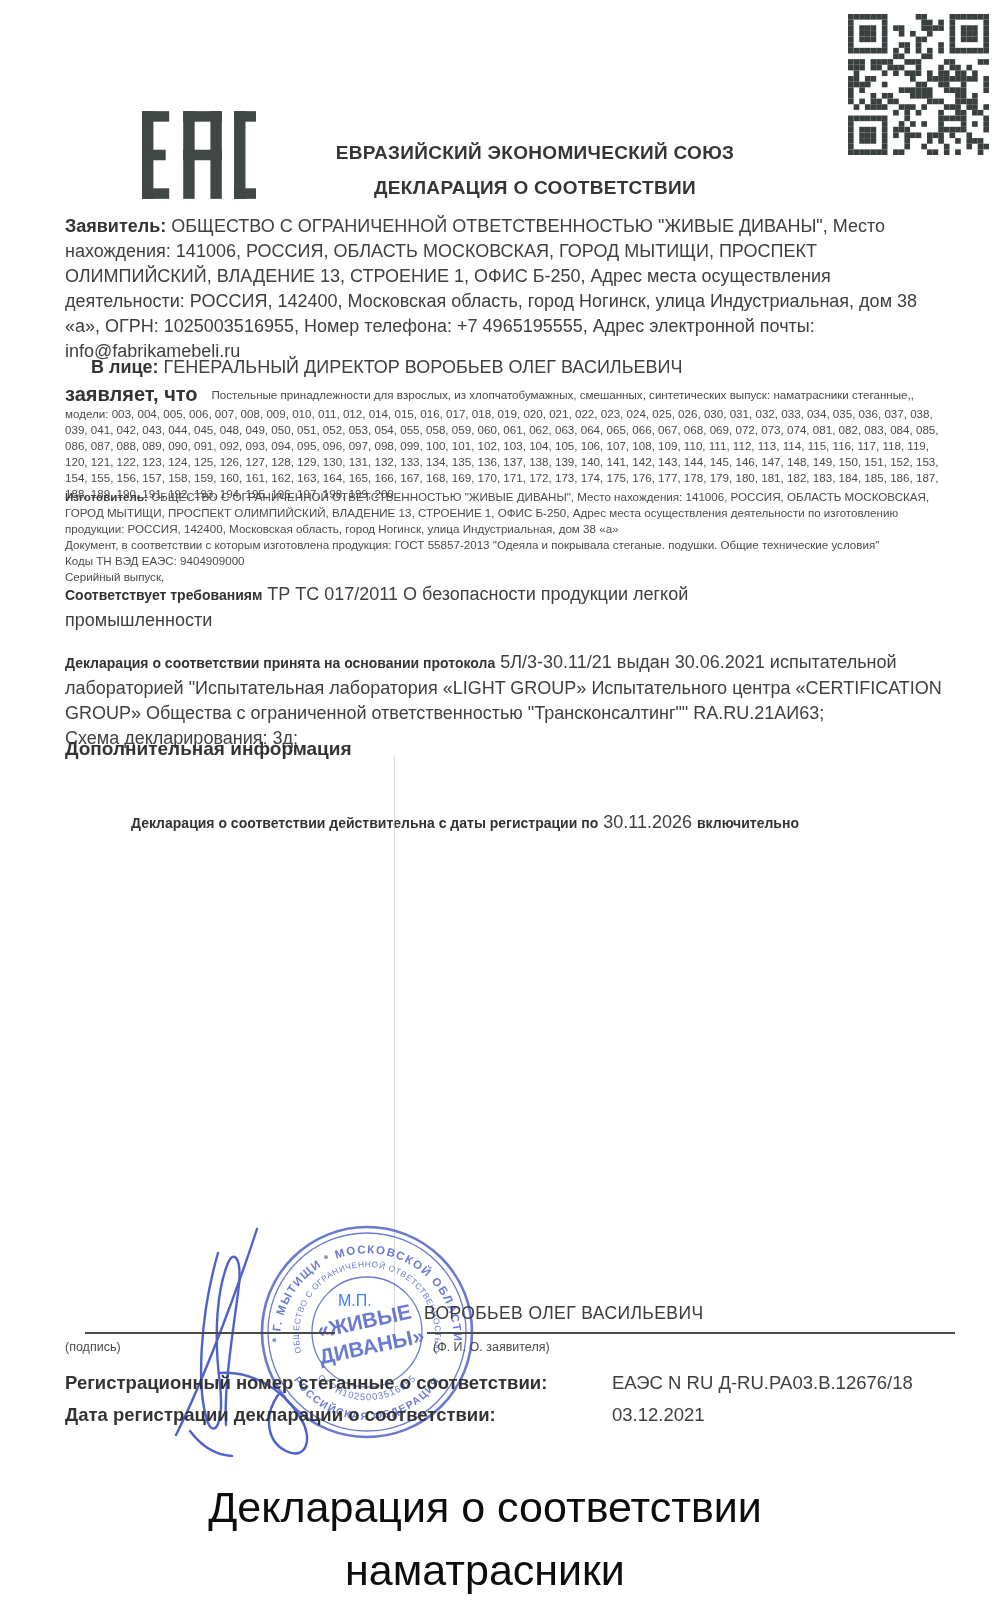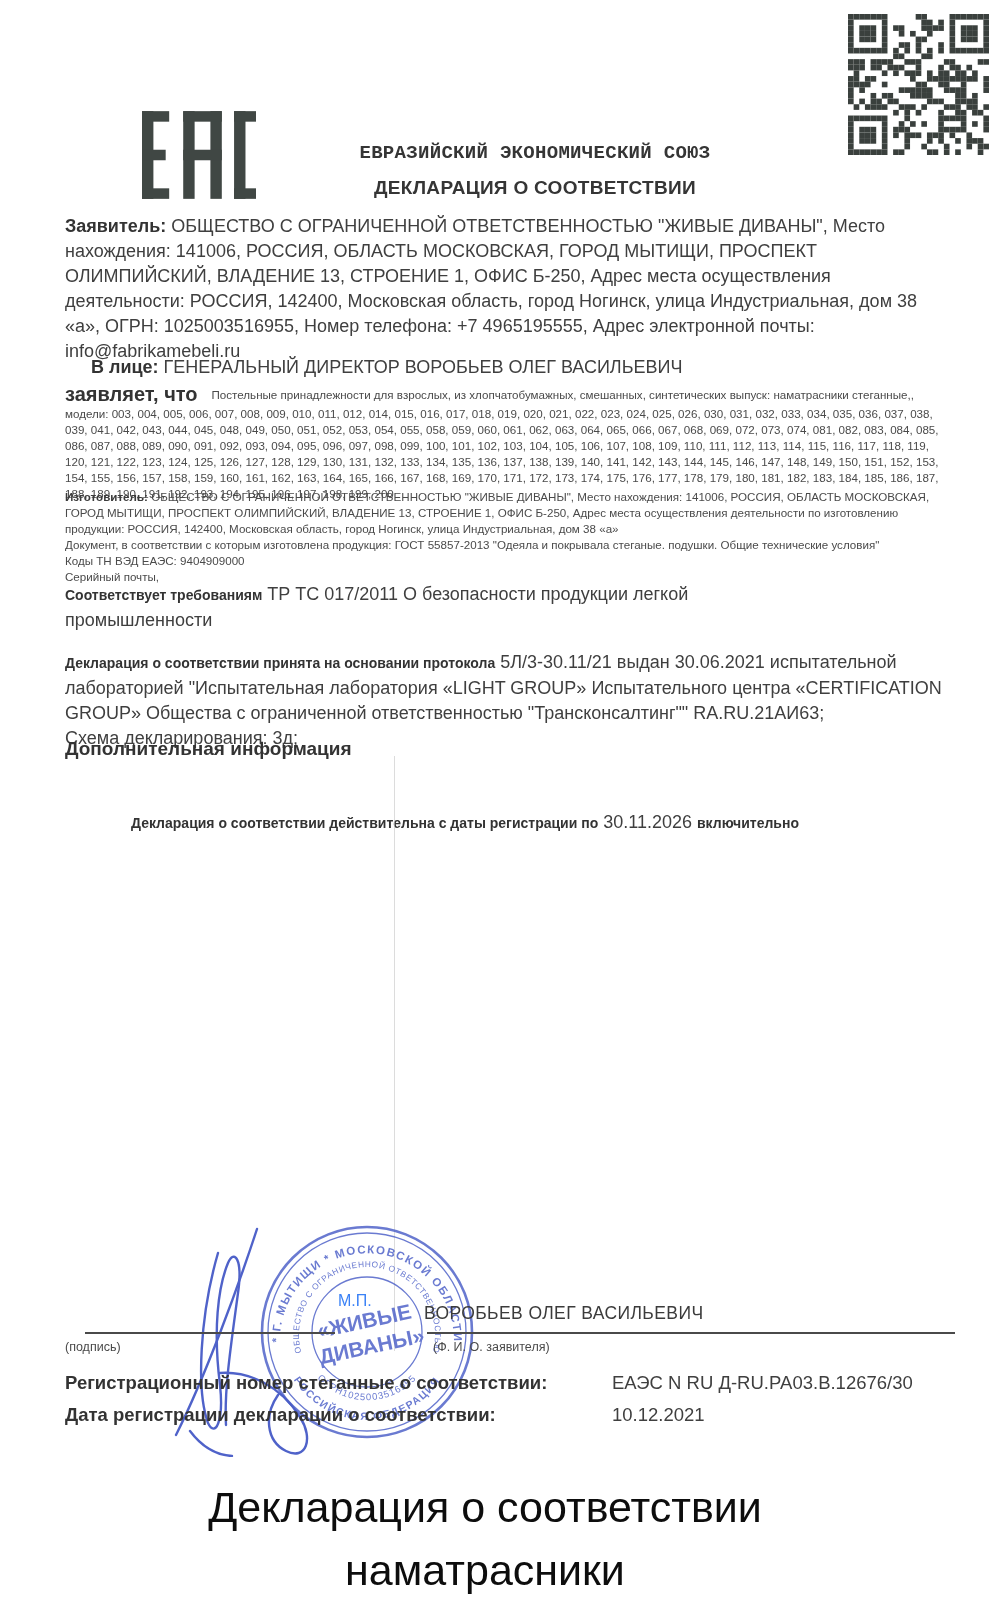--- a/index.html
+++ b/index.html
@@ -343,42 +343,42 @@
       <rect x="33.839999999999996" y="135.35999999999999" width="5.64" height="5.64" fill="#3a403d"></rect>
       <rect x="45.12" y="135.35999999999999" width="5.64" height="5.64" fill="#3a403d"></rect>
       <rect x="50.76" y="135.35999999999999" width="5.64" height="5.64" fill="#3a403d"></rect>
       <rect x="78.96" y="135.35999999999999" width="5.64" height="5.64" fill="#3a403d"></rect>
       <rect x="84.6" y="135.35999999999999" width="5.64" height="5.64" fill="#3a403d"></rect>
       <rect x="95.88" y="135.35999999999999" width="5.64" height="5.64" fill="#3a403d"></rect>
       <rect x="107.16" y="135.35999999999999" width="5.64" height="5.64" fill="#3a403d"></rect>
       <rect x="129.72" y="135.35999999999999" width="5.64" height="5.64" fill="#3a403d"></rect>
     </svg>
 
-  <div class="abs hdr" style="left:130px;top:142px;width:810px;font-family:Liberation Mono, monospace;">ЕВРАЗИЙСКИЙ ЭКОНОМИЧЕСКИЙ СОЮЗ</div>
+  <div class="abs hdr" style="left:130px;top:142px;width:810px;">ЕВРАЗИЙСКИЙ ЭКОНОМИЧЕСКИЙ СОЮЗ</div>
   <div class="abs hdr" style="left:130px;top:177px;width:810px;">ДЕКЛАРАЦИЯ О СООТВЕТСТВИИ</div>
 
   <div class="abs body-text" style="left:65px;top:214px;width:877px;">
     <span class="body-label">Заявитель:</span><span> ОБЩЕСТВО С ОГРАНИЧЕННОЙ ОТВЕТСТВЕННОСТЬЮ "ЖИВЫЕ ДИВАНЫ", Место нахождения: 141006, РОССИЯ, ОБЛАСТЬ МОСКОВСКАЯ, ГОРОД МЫТИЩИ, ПРОСПЕКТ ОЛИМПИЙСКИЙ, ВЛАДЕНИЕ 13, СТРОЕНИЕ 1, ОФИС Б-250, Адрес места осуществления деятельности: РОССИЯ, 142400, Московская область, город Ногинск, улица Индустриальная, дом 38 «а», ОГРН: 1025003516955, Номер телефона: +7 4965195555, Адрес электронной почты: info@fabrikamebeli.ru</span>
   </div>
 
   <div class="abs body-text" style="left:65px;top:355px;width:877px;margin-left:26px;">
     <span class="body-label">В лице:</span><span> ГЕНЕРАЛЬНЫЙ ДИРЕКТОР ВОРОБЬЕВ ОЛЕГ ВАСИЛЬЕВИЧ</span>
   </div>
 
   <div class="abs" style="left:65px;top:383px;width:877px;">
     <span class="declares-label">заявляет, что</span><span class="small-text">Постельные принадлежности для взрослых, из хлопчатобумажных, смешанных, синтетических выпуск: наматрасники стеганные,,</span>
   </div>
 
   <div class="abs small-text" style="left:65px;top:406px;width:877px;">модели: 003, 004, 005, 006, 007, 008, 009, 010, 011, 012, 014, 015, 016, 017, 018, 019, 020, 021, 022, 023, 024, 025, 026, 030, 031, 032, 033, 034, 035, 036, 037, 038, 039, 041, 042, 043, 044, 045, 048, 049, 050, 051, 052, 053, 054, 055, 058, 059, 060, 061, 062, 063, 064, 065, 066, 067, 068, 069, 072, 073, 074, 081, 082, 083, 084, 085, 086, 087, 088, 089, 090, 091, 092, 093, 094, 095, 096, 097, 098, 099, 100, 101, 102, 103, 104, 105, 106, 107, 108, 109, 110, 111, 112, 113, 114, 115, 116, 117, 118, 119, 120, 121, 122, 123, 124, 125, 126, 127, 128, 129, 130, 131, 132, 133, 134, 135, 136, 137, 138, 139, 140, 141, 142, 143, 144, 145, 146, 147, 148, 149, 150, 151, 152, 153, 154, 155, 156, 157, 158, 159, 160, 161, 162, 163, 164, 165, 166, 167, 168, 169, 170, 171, 172, 173, 174, 175, 176, 177, 178, 179, 180, 181, 182, 183, 184, 185, 186, 187, 188, 189, 190, 191, 192, 193, 194, 195, 196, 197, 198, 199, 200</div>
 
   <div class="abs small-text" style="left:65px;top:489px;width:877px;">
     <div><span class="small-label">Изготовитель:</span><span> ОБЩЕСТВО С ОГРАНИЧЕННОЙ ОТВЕТСТВЕННОСТЬЮ "ЖИВЫЕ ДИВАНЫ", Место нахождения: 141006, РОССИЯ, ОБЛАСТЬ МОСКОВСКАЯ, ГОРОД МЫТИЩИ, ПРОСПЕКТ ОЛИМПИЙСКИЙ, ВЛАДЕНИЕ 13, СТРОЕНИЕ 1, ОФИС Б-250, Адрес места осуществления деятельности по изготовлению продукции: РОССИЯ, 142400, Московская область, город Ногинск, улица Индустриальная, дом 38 «а»</span></div>
     <div>Документ, в соответствии с которым изготовлена продукция: ГОСТ 55857-2013 "Одеяла и покрывала стеганые. подушки. Общие технические условия"</div>
     <div>Коды ТН ВЭД ЕАЭС: 9404909000</div>
-    <div>Серийный почты,</div>
+    <div>Серийный выпуск,</div>
   </div>
 
   <div class="abs body-text" style="left:65px;top:582px;width:760px;">
     <span class="big-label">Соответствует требованиям</span><span>  ТР ТС 017/2011 О безопасности продукции легкой промышленности</span>
   </div>
 
   <div class="abs body-text" style="left:65px;top:650px;width:877px;">
     <span class="big-label">Декларация о соответствии принята на основании протокола</span><span> 5Л/3-30.11/21 выдан 30.06.2021 испытательной лабораторией "Испытательная лаборатория «LIGHT GROUP» Испытательного центра «CERTIFICATION GROUP» Общества с ограниченной ответственностью "Трансконсалтинг"" RA.RU.21АИ63;</span>
     <div>Схема декларирования: 3д;</div>
   </div>
@@ -433,22 +433,22 @@
   <div class="abs" style="left:338px;top:1292px;font-size:16px;color:#3b82f6;z-index:5;">М.П.</div>
   <div class="abs" style="left:424px;top:1303px;font-size:17.5px;color:#3b3b3b;letter-spacing:.4px;">ВОРОБЬЕВ ОЛЕГ ВАСИЛЬЕВИЧ</div>
 
   <div class="rule" style="left:85px;top:1332px;width:250px;"></div>
   <div class="rule" style="left:427px;top:1332px;width:528px;"></div>
 
   <div class="abs caption" style="left:65px;top:1340px;width:250px;">(подпись)</div>
   <div class="abs caption" style="left:433px;top:1340px;width:500px;">(Ф. И. О. заявителя)</div>
 
   <div class="abs reg-label" style="left:65px;top:1372px;">Регистрационный номер стеганные о соответствии:</div>
-  <div class="abs reg-value" style="left:612px;top:1372px;">ЕАЭС N RU Д-RU.РА03.В.12676/30</div>
+  <div class="abs reg-value" style="left:612px;top:1372px;">ЕАЭС N RU Д-RU.РА03.В.12676/18</div>
   <div class="abs reg-label" style="left:65px;top:1404px;">Дата регистрации декларации о соответствии:</div>
-  <div class="abs reg-value" style="left:612px;top:1404px;">10.12.2021</div>
+  <div class="abs reg-value" style="left:612px;top:1404px;">03.12.2021</div>
 
   <div class="abs footer-title" style="left:0px;top:1476px;width:970px;">
     <div>Декларация о соответствии</div>
     <div>наматрасники</div>
   </div>
 
 </div>
 
 </body></html>

